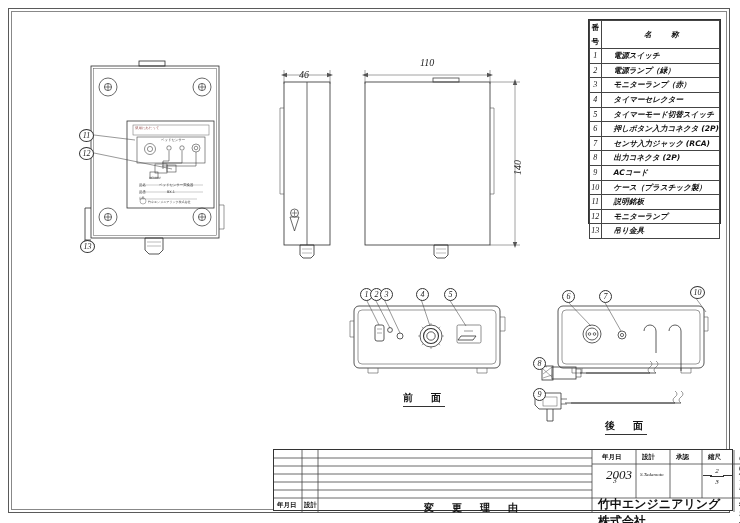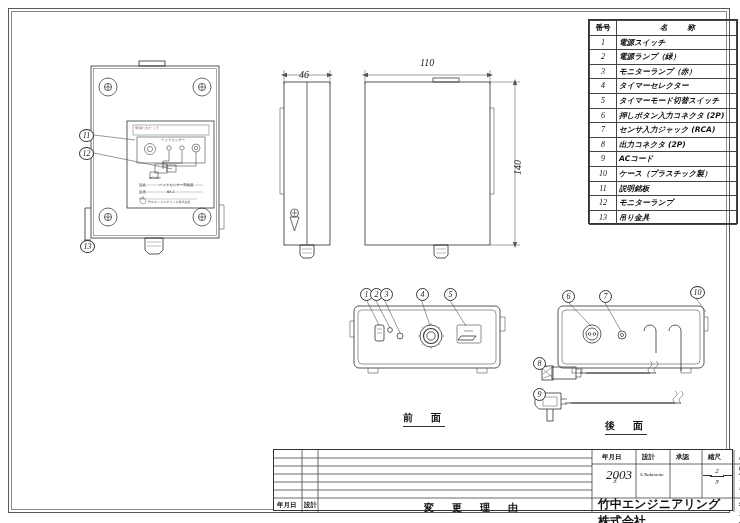--- a/index.html
+++ b/index.html
@@ -2,25 +2,25 @@
 <html><head>
 <meta charset="utf-8">
 <style>
   html,body{margin:0;padding:0;background:#ffffff;}
   body{width:740px;height:523px;overflow:hidden;font-family:"Liberation Serif",serif;color:#111;}
   #sheet{position:absolute;left:8px;top:8px;width:722px;height:505px;border:1px solid #5a5a5a;box-sizing:border-box;background:#fff;}
   #inner{position:absolute;left:2px;top:2px;right:2px;bottom:2px;border:1px solid #888;box-sizing:border-box;}
   .abs{position:absolute;}
 
   
-  #parts{position:absolute;left:579px;top:10px;width:150px;height:205px;border:1px solid #333;box-sizing:border-box;}
+  #parts{position:absolute;left:579px;top:10px;width:133px;height:205px;border:1px solid #333;box-sizing:border-box;}
   #parts table{border-collapse:collapse;width:100%;}
   #parts td{border:1px solid #444;height:13.6px;line-height:13.6px;font-size:8px;padding:0;}
   #parts td.num{width:26px;text-align:center;font-style:italic;font-family:"Liberation Serif",serif;}
-  #parts td.nam{padding-left:2px;font-family:"DejaVu Sans",sans-serif;font-size:7.6px;font-weight:bold;font-style:italic;white-space:nowrap;}
+  #parts td.nam{padding-left:12px;font-family:"DejaVu Sans",sans-serif;font-size:7.6px;font-weight:bold;font-style:italic;white-space:nowrap;}
   #parts td.hnum,#parts td.hnam{text-align:center;font-family:"DejaVu Sans",sans-serif;font-size:7.6px;font-weight:bold;font-style:normal;}
   #parts td.hnam{letter-spacing:6px;padding-left:8px;font-style:italic;}
 
   
   #title{position:absolute;left:264px;top:440px;width:460px;height:62px;border:1px solid #333;box-sizing:border-box;background:#fff;}
   .ttxt{position:absolute;font-family:"DejaVu Sans",sans-serif;font-weight:bold;}
   .ital{font-family:"Liberation Serif",serif;font-style:italic;font-weight:normal;}
 
   
   .dim{position:absolute;font-family:"Liberation Serif",serif;font-style:italic;font-size:10px;color:#222;}
@@ -275,21 +275,21 @@
       <path d="M529 354 L538 358"></path>
       <path d="M529 385 L530 389"></path>
     </g>
   </g>
 </svg>
 
 <div class="dim" style="left:290px;top:60px;">46</div>
 <div class="dim" style="left:411px;top:48px;">110</div>
 <div class="dim vdim" style="left:503px;top:166px;">140</div>
 
-<div class="viewlab" style="left:394px;top:402px;">前　面</div>
+<div class="viewlab" style="left:394px;top:382px;">前　面</div>
 <div class="viewlab" style="left:596px;top:410px;">後　面</div>
 
 <div class="cal" style="left:70px;top:120px;">11</div>
 <div class="cal" style="left:70px;top:138px;">12</div>
 <div class="cal" style="left:71px;top:231px;">13</div>
 
 <div class="cal w9" style="left:351px;top:279px;">1</div>
 <div class="cal w9" style="left:361px;top:279px;">2</div>
 <div class="cal w9" style="left:371px;top:279px;">3</div>
 <div class="cal w9" style="left:407px;top:279px;">4</div>

